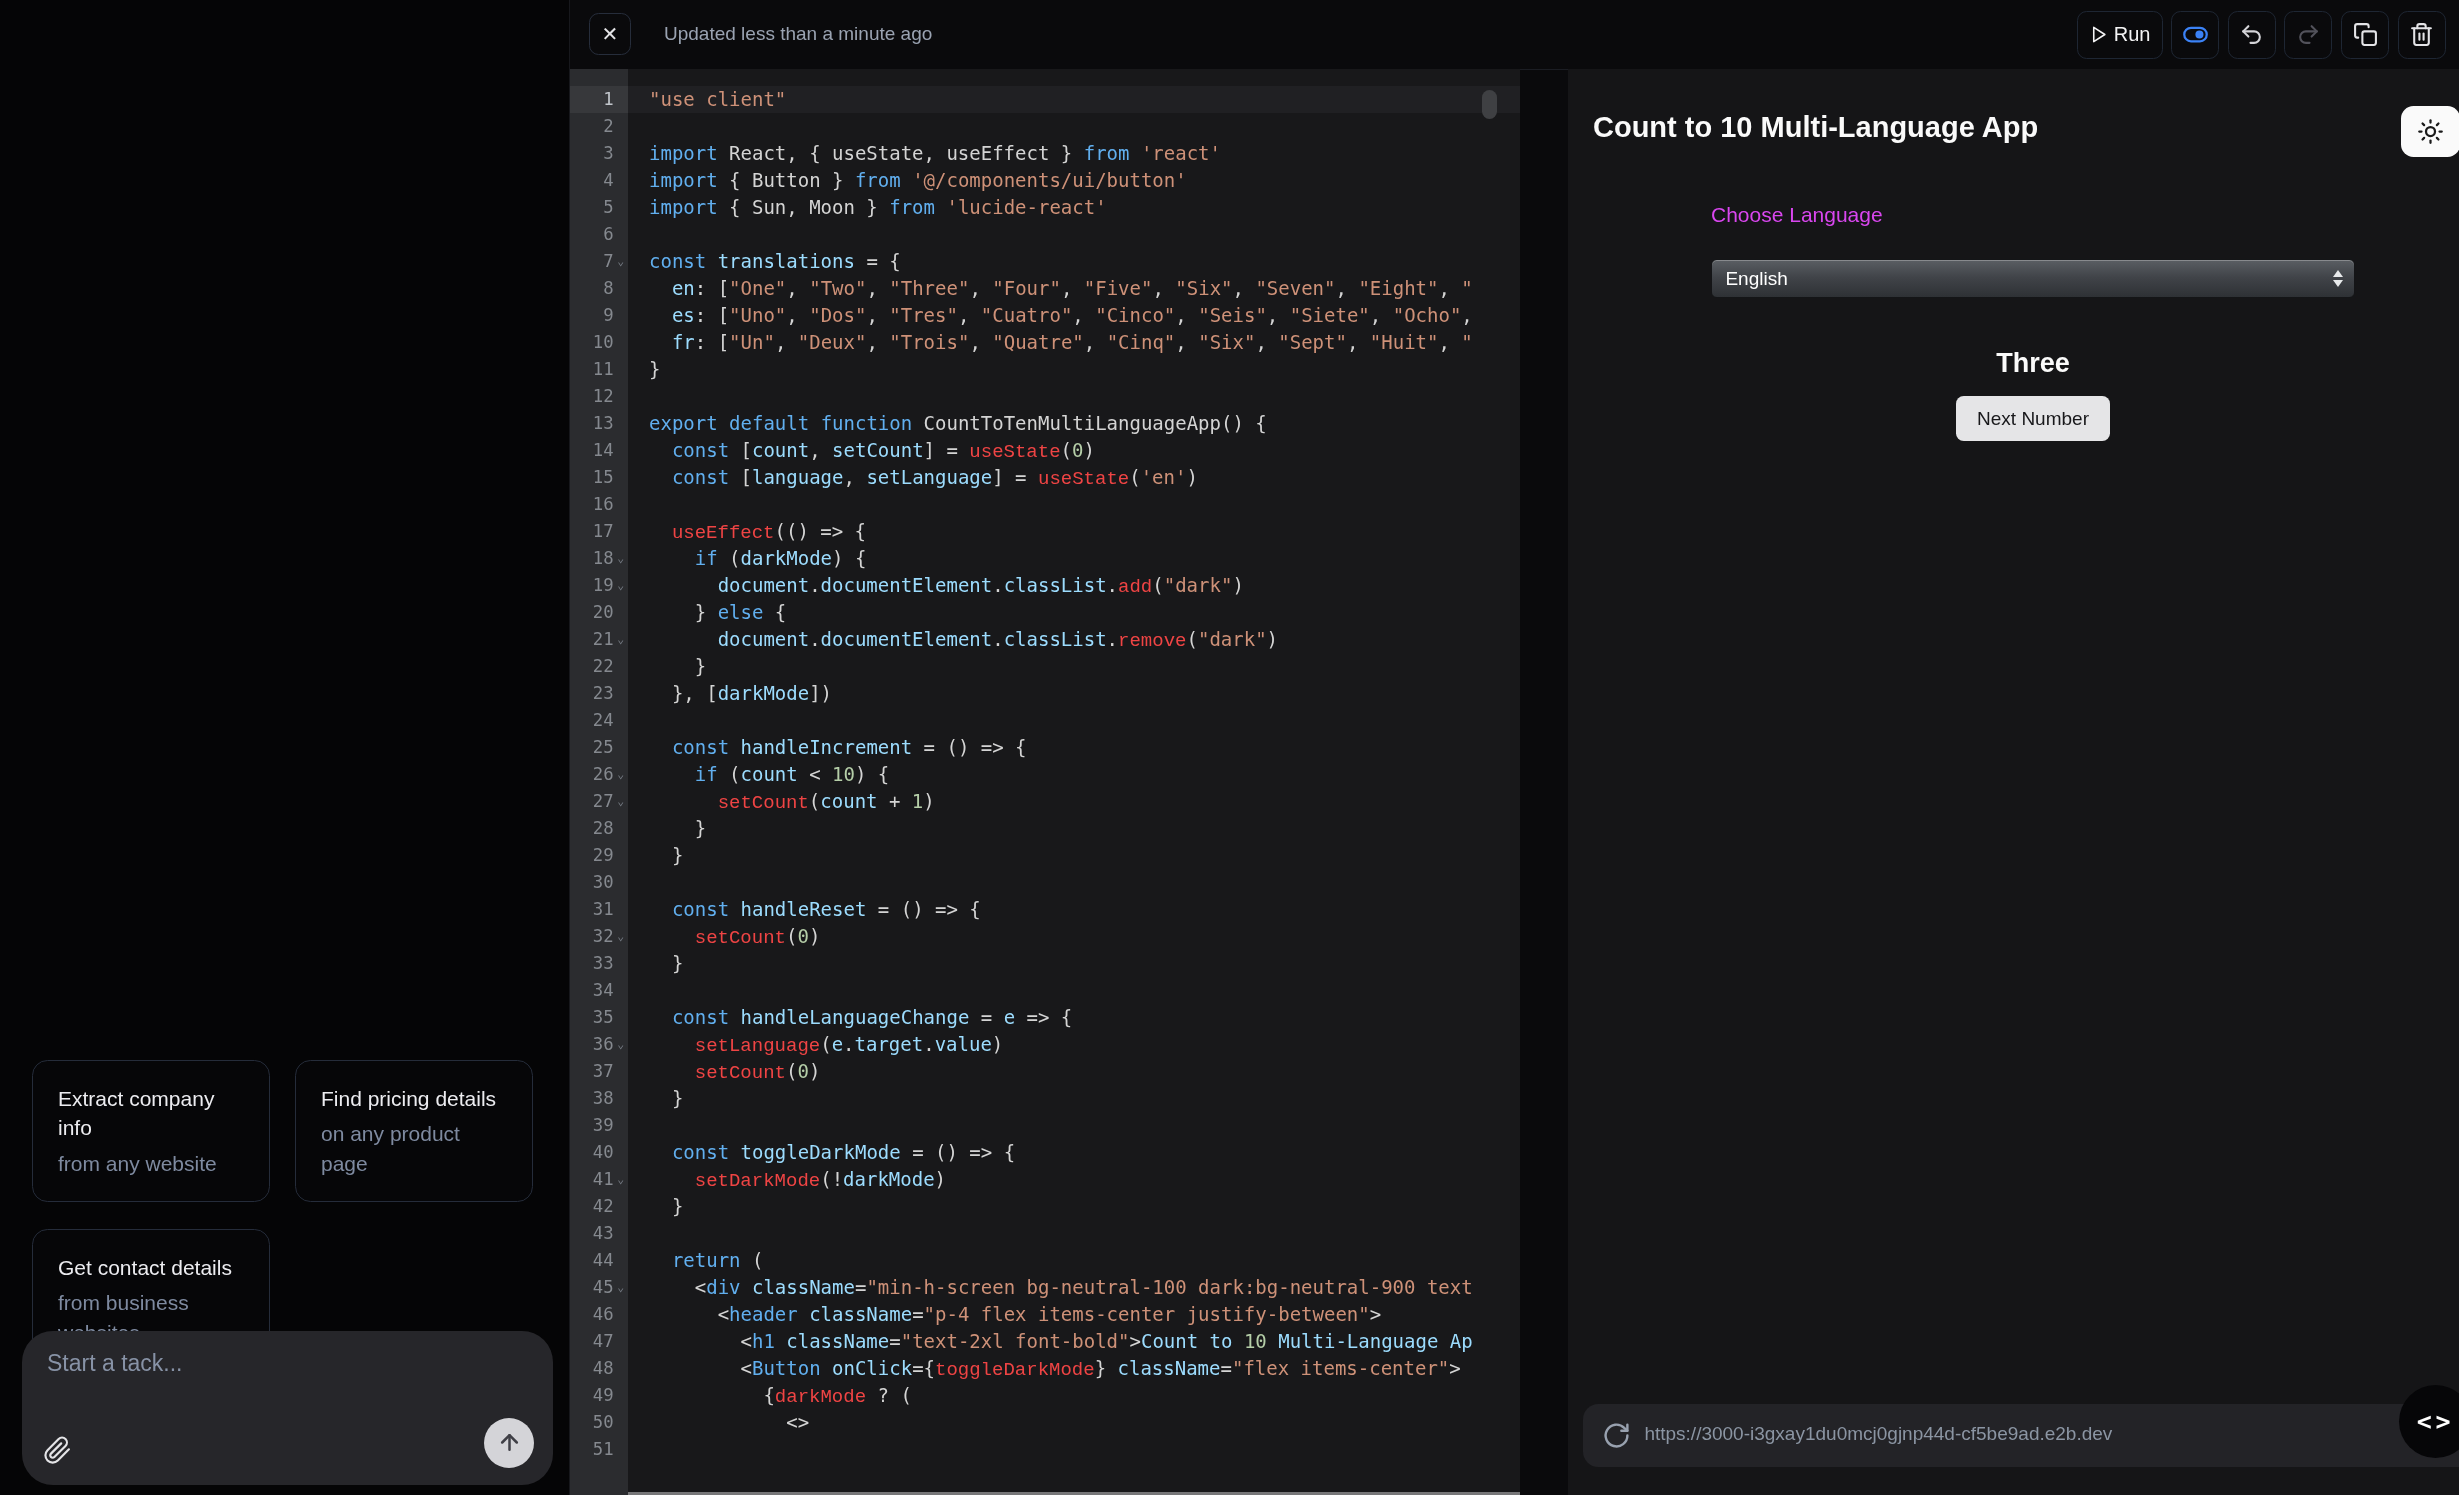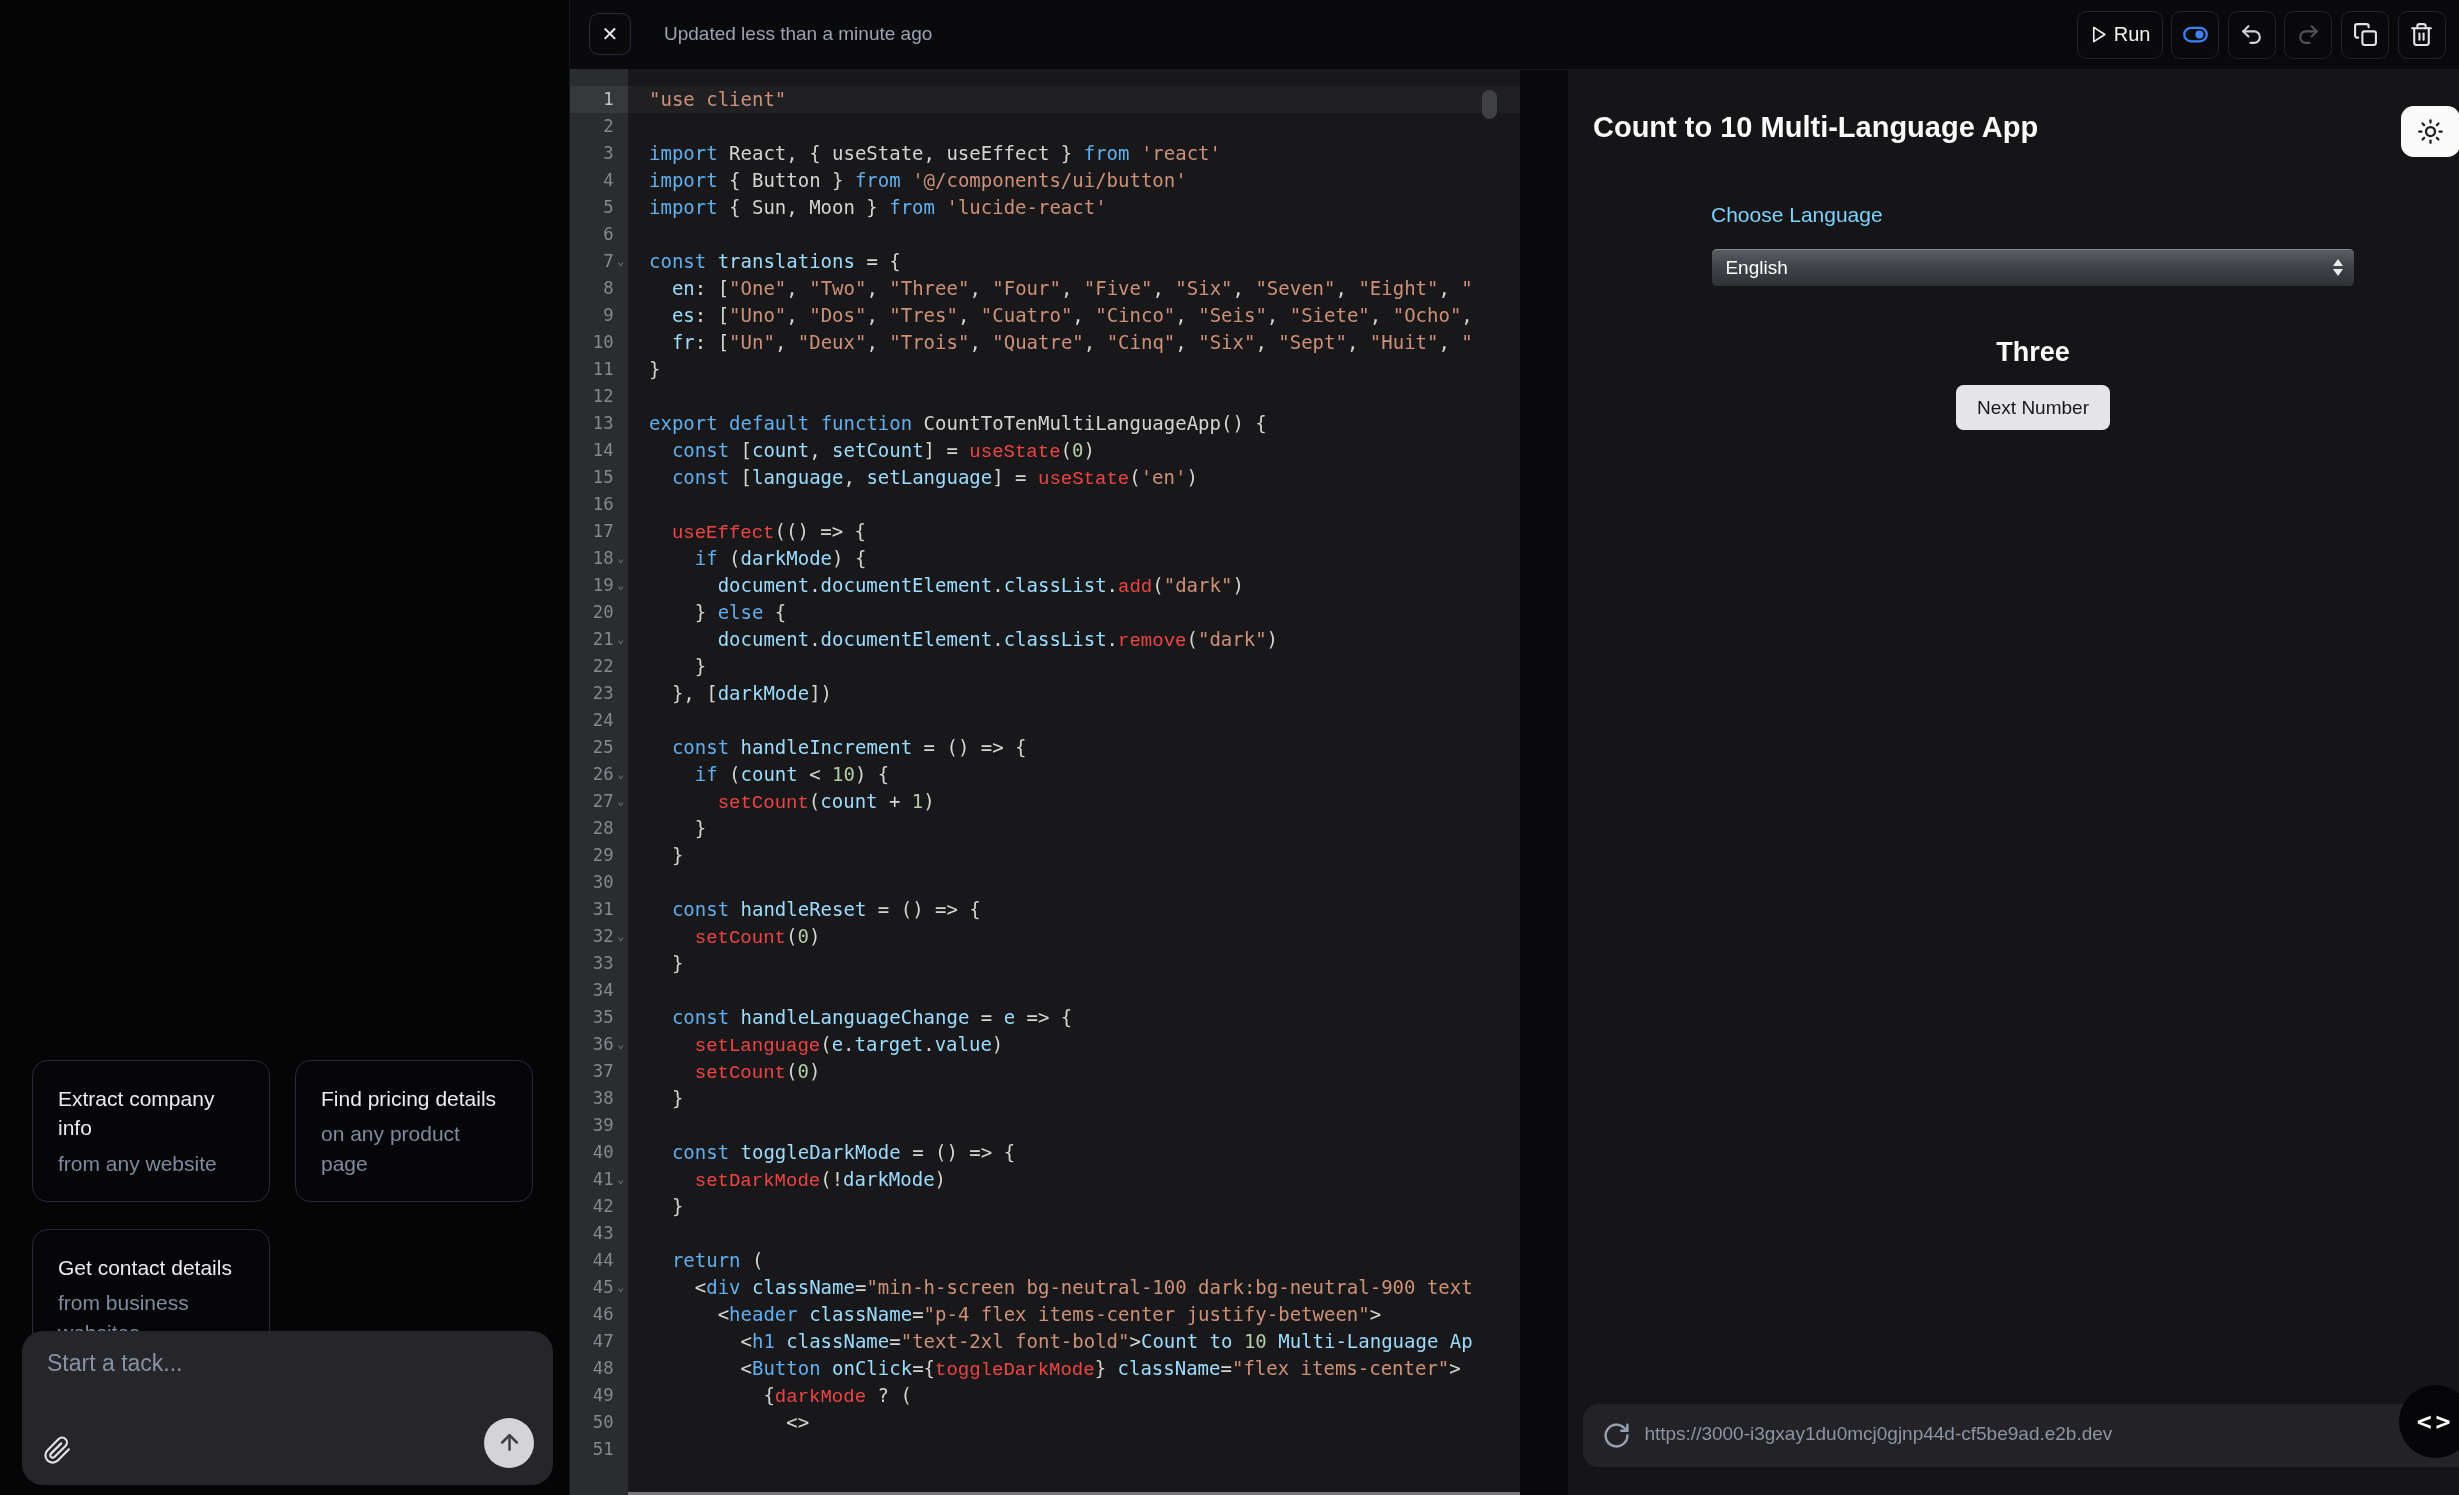--- a/index.html
+++ b/index.html
@@ -9,21 +9,21 @@
   
   .sidebar{position:absolute;left:0;top:0;width:569px;height:1496px;background:#050506;
            border-right:1px solid #17181c;}
   .cards{position:absolute;left:32px;top:1060px;width:519px;display:grid;
          grid-template-columns:238px 238px;gap:27px 25px;}
   .card{border:1.4px solid #252c3a;border-radius:15.4px;padding:23px 25px;background:#060608;
         cursor:pointer;}
   .card-title{color:#ececf0;font-size:21px;font-weight:500;line-height:1.4;}
   .card-sub{color:#7e8aa0;font-size:21px;font-weight:400;line-height:1.4;margin-top:5.8px;}
   .task-box{position:absolute;left:22px;top:1331px;width:531px;height:154px;background:#26262a;
-            border-radius:21px;}
+            border-radius:31px;}
   .task-placeholder{position:absolute;left:25px;top:19px;color:#8792a6;font-size:23px;}
   .clip-btn{position:absolute;left:21px;bottom:17.3px;width:35px;height:35px;background:none;border:none;
             padding:0;cursor:pointer;color:#e4e4e7;}
   .send-btn{position:absolute;right:19px;bottom:17.3px;width:50px;height:50px;border-radius:50%;
             background:#d4d4d8;border:none;cursor:pointer;display:flex;align-items:center;justify-content:center;
             color:#3f3f46;}
 
   
   .topbar{position:absolute;left:570px;top:0;width:1890px;height:69px;background:#0a0a0c;
           border-bottom:1px solid #1b1d23;}
@@ -59,21 +59,21 @@
   .tk-p{color:#d4d4d4;}  
   .vscroll{position:absolute;right:23px;top:21px;width:15.4px;height:29px;background:#3f4043;border-radius:7.7px;}
   .hscroll{position:absolute;left:58px;right:0;bottom:0;height:3.8px;background:#97979a;opacity:.75;}
 
   
   .preview{position:absolute;left:1568px;top:69px;width:940px;height:1427px;background:#151517;}
   .pv-title{position:absolute;left:25px;top:42px;color:#fafafa;font-size:29px;font-weight:700;}
   .sun-btn{position:absolute;right:48px;top:37px;width:59px;height:51px;border-radius:12.5px;background:#fafafa;
            border:none;cursor:pointer;display:flex;align-items:center;justify-content:center;color:#1a1a1a;}
   .pv-content{position:absolute;left:143px;top:134px;width:644px;}
-  .lang-label{color:#7dd3fc;font-size:21px;margin-bottom:21px;}
+  .lang-label{color:#d946ef;font-size:21px;margin-bottom:32px;}
   .lang-select{position:relative;height:37px;border-radius:5.8px;cursor:pointer;
                background:linear-gradient(180deg,#5a5e63 0%,#404348 48%,#2e3135 100%);
                border:1px solid #141517;box-shadow:inset 0 1px 0 rgba(255,255,255,.28);
                display:flex;align-items:center;}
   .lang-value{color:#fff;font-size:19px;padding-left:13.4px;}
   .spinner{position:absolute;right:11.5px;top:0;height:100%;display:flex;flex-direction:column;
            align-items:center;justify-content:center;gap:2.9px;}
   .tri-up{width:0;height:0;border-left:5.8px solid transparent;border-right:5.8px solid transparent;
           border-bottom:7.7px solid #e8eaec;}
   .tri-dn{width:0;height:0;border-left:5.8px solid transparent;border-right:5.8px solid transparent;

